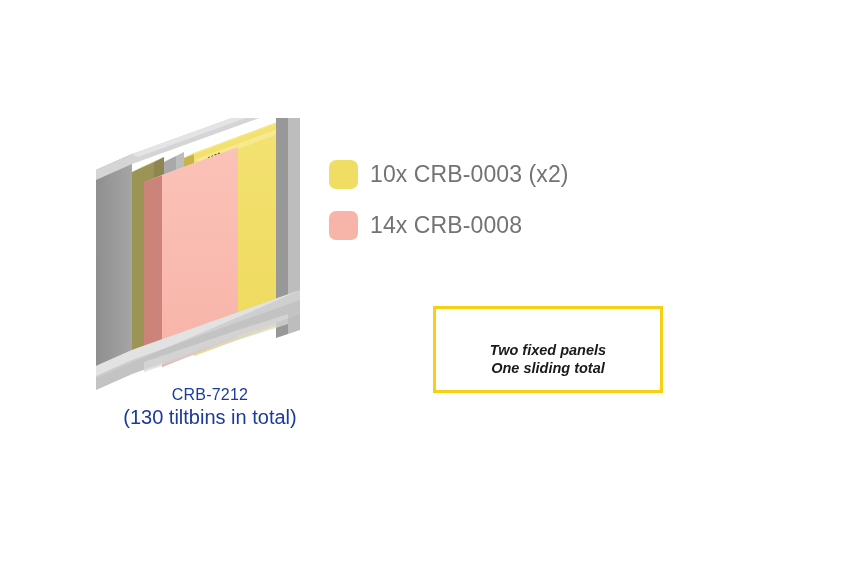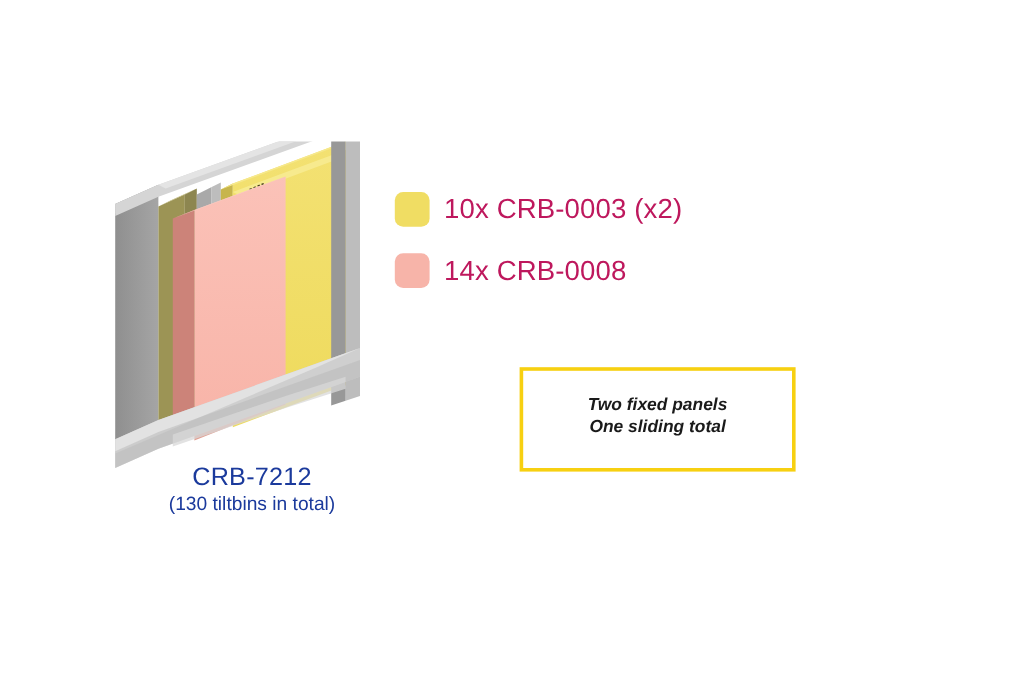--- a/index.html
+++ b/index.html
@@ -17,44 +17,44 @@
   #cabinet-illustration{
     position:absolute;left:88px;top:118px;width:240px;height:275px;
   }
   #cabinet-illustration svg{display:block;width:240px;height:275px;}
 
   
   #product-caption{
     position:absolute;left:90px;top:386px;width:240px;
     text-align:center;color:#1b3a9c;line-height:1.18;
   }
-  #product-caption .code{font-size:21px;letter-spacing:.2px;}
-  #product-caption .sub{font-size:16px;margin-top:1px;}
+  #product-caption .code{font-size:16px;letter-spacing:.2px;}
+  #product-caption .sub{font-size:20px;margin-top:1px;}
 
   
   #legend{position:absolute;left:329px;top:159px;}
   .legend-row{display:flex;align-items:center;height:30px;margin-bottom:21px;}
   .legend-swatch{
     width:29px;height:29px;border-radius:7px;flex:0 0 auto;
   }
   .legend-label{
-    margin-left:12px;font-size:23px;color:#be185d;white-space:nowrap;
+    margin-left:12px;font-size:23px;color:#737373;white-space:nowrap;
     letter-spacing:.1px;
   }
 
   
   #note-box{
     position:absolute;left:433px;top:306px;width:230px;height:87px;
     border:3px solid #f7d011;background:#ffffff;
     box-sizing:border-box;
     display:flex;align-items:flex-end;justify-content:center;
   }
   #note-box .note-text{
     font-size:14.5px;font-weight:bold;font-style:italic;color:#1a1a1a;
-    text-align:center;line-height:1.28;padding-bottom:24px;
+    text-align:center;line-height:1.28;padding-bottom:12px;
   }
 </style>
 </head>
 <body>
 
 <div class="stage">
 
   <div id="cabinet-illustration">
     <svg viewBox="0 0 240 275" xmlns="http://www.w3.org/2000/svg">
       <defs>

